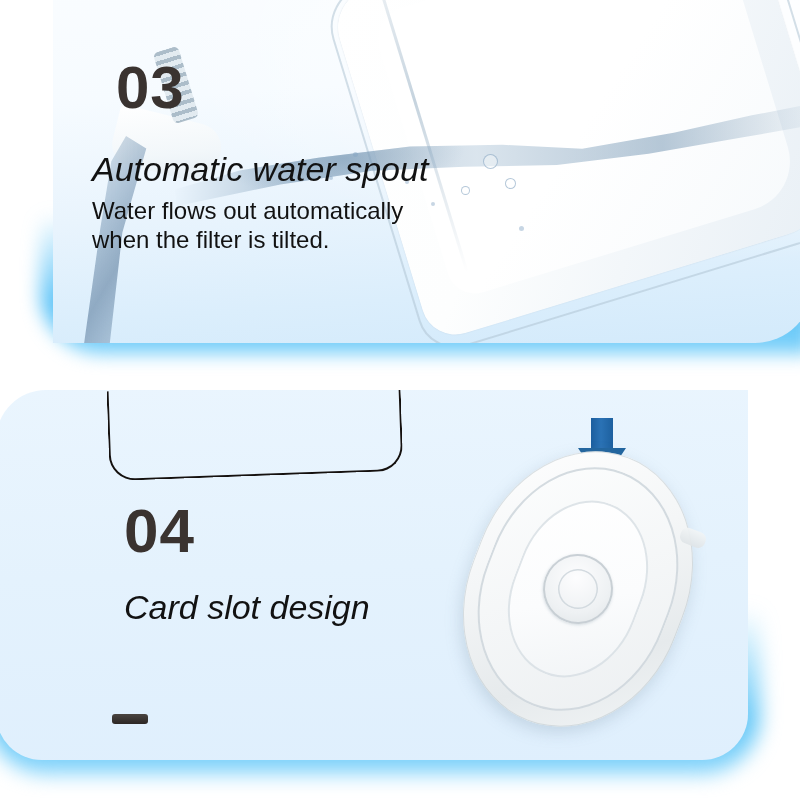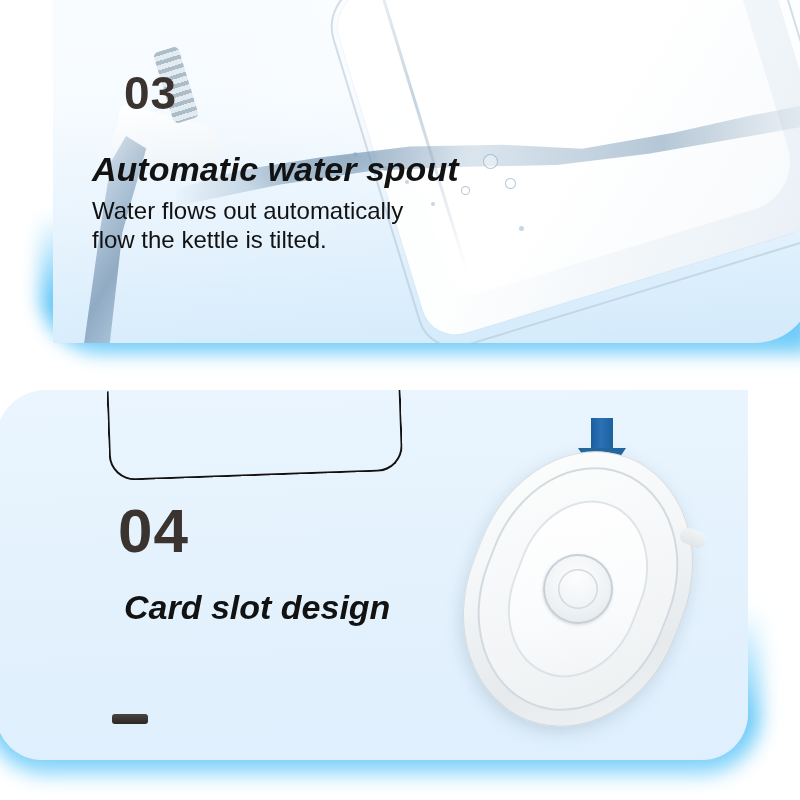--- a/index.html
+++ b/index.html
@@ -160,24 +160,24 @@
   }
   .center-btn::after{
     content:"";position:absolute;left:50%;top:50%;width:40px;height:40px;margin:-20px 0 0 -20px;
     border-radius:50%;box-shadow:inset 0 0 0 1.5px rgba(205,213,219,.85);
   }
 
   
   .num{
     position:absolute;font-weight:bold;color:#3a3330;letter-spacing:1px;line-height:1;
   }
-  .num03{left:124px;top:58px;font-size:46px;margin-top:12px;}
-  .num04{left:118px;top:500px;font-size:62px;}
+  .num03{left:116px;top:58px;font-size:60px;}
+  .num04{left:124px;top:500px;font-size:62px;}
   .headline{
-    position:absolute;font-style:italic;font-weight:bold;color:#121212;line-height:1;
+    position:absolute;font-style:italic;font-weight:normal;color:#121212;line-height:1;
   }
   .head03{left:92px;top:152px;font-size:34px;}
   .head04{left:124px;top:590px;font-size:34px;}
   .body{
     position:absolute;color:#121212;font-size:24px;line-height:1.22;white-space:pre-line;
   }
   .body03{left:92px;top:196px;}
   .body04{left:118px;top:642px;}
   .dash{
     position:absolute;left:112px;top:714px;width:36px;height:10px;border-radius:3px;
@@ -209,21 +209,21 @@
       <div class="drop" style="left:300px;top:212px;width:5px;height:5px;"></div>
       <div class="drop" style="left:378px;top:262px;width:4px;height:4px;"></div>
       <div class="drop" style="left:276px;top:236px;width:4px;height:4px;"></div>
       <div class="drop" style="left:466px;top:286px;width:5px;height:5px;"></div>
     </div>
   </div>
 
   <div class="num num03">03</div>
   <div class="headline head03">Automatic water spout</div>
   <div class="body body03">Water flows out automatically
-flow the kettle is tilted.</div>
+when the filter is tilted.</div>
 
   <div class="panel04-glow"></div>
   <div class="panel04">
     <div class="outline-shape"></div>
   </div>
 
   <div class="arrow">
     <div class="arrow-shaft"></div>
     <div class="arrow-head"></div>
   </div>

